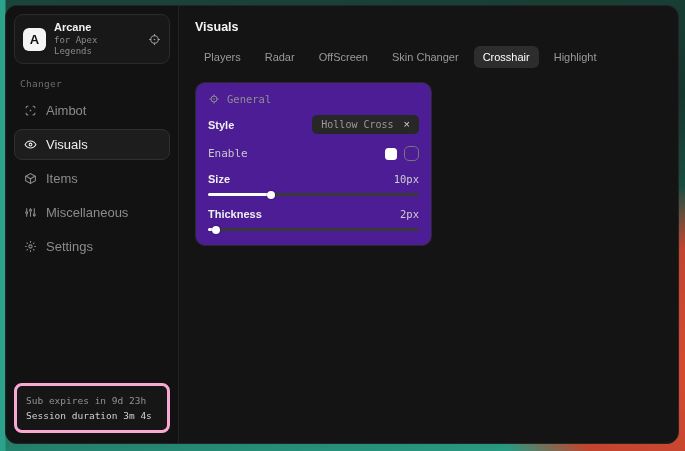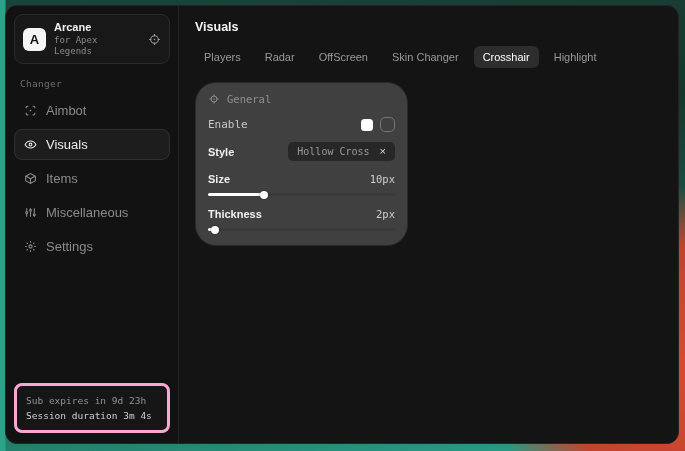--- a/index.html
+++ b/index.html
@@ -81,24 +81,24 @@
   .tabs { display: flex; align-items: flex-start; gap: 6px; margin-top: 12px; }
   .tab {
     font-size: 11px; color: #9a9a9a;
     padding: 5px 9px; border-radius: 6px;
     cursor: default; white-space: nowrap;
   }
   .tab.active { background: #2d2d2d; color: #ffffff; }
   
   .card {
     margin-top: 14px;
-    width: 213px;
-    background: #404040;
+    width: 237px;
+    background: #4c1d95;
     border: 1px solid #2a2a2a;
-    border-radius: 21px;
+    border-radius: 10px;
     padding: 10px 12px 14px 12px;
   }
   .card-head {
     display: flex; align-items: center; gap: 7px;
     color: #8f8f8f; font-size: 10.5px;
     font-family: "DejaVu Sans Mono", monospace;
   }
   .card-head .ch-icon { display: flex; color: #8f8f8f; }
   .row { display: flex; align-items: center; justify-content: space-between; }
   .row-enable { margin-top: 12px; }
@@ -234,36 +234,36 @@
         <span class="ch-icon">
           <svg width="12" height="12" viewBox="0 0 24 24" fill="none" stroke="currentColor" stroke-width="2">
             <circle cx="12" cy="12" r="6"></circle>
               <circle cx="12" cy="12" r="1.4" fill="currentColor" stroke="none"></circle>
             <path d="M12 3v3M12 18v3M3 12h3M18 12h3"></path>
           </svg>
         </span>
         <span>General</span>
       </div>
 
+      <div class="row row-style">
+        <span class="lbl">Style</span>
+        <span class="tag">
+          <span class="tag-text">Hollow Cross</span>
+          <span class="tag-x">×</span>
+        </span>
+      </div>
+
       <div class="row row-enable">
         <span class="lbl-dim">Enable</span>
         <span class="cb-group">
           <span class="cb-filled"></span>
           <span class="cb-outline"></span>
         </span>
       </div>
 
-      <div class="row row-style">
-        <span class="lbl">Style</span>
-        <span class="tag">
-          <span class="tag-text">Hollow Cross</span>
-          <span class="tag-x">×</span>
-        </span>
-      </div>
-
       <div class="row row-val">
         <span class="lbl">Size</span>
         <span class="val">10px</span>
       </div>
       <div class="slider">
         <div class="fill" style="width: 30%;"></div>
         <div class="thumb" style="left: 30%;"></div>
       </div>
 
       <div class="row row-val">

